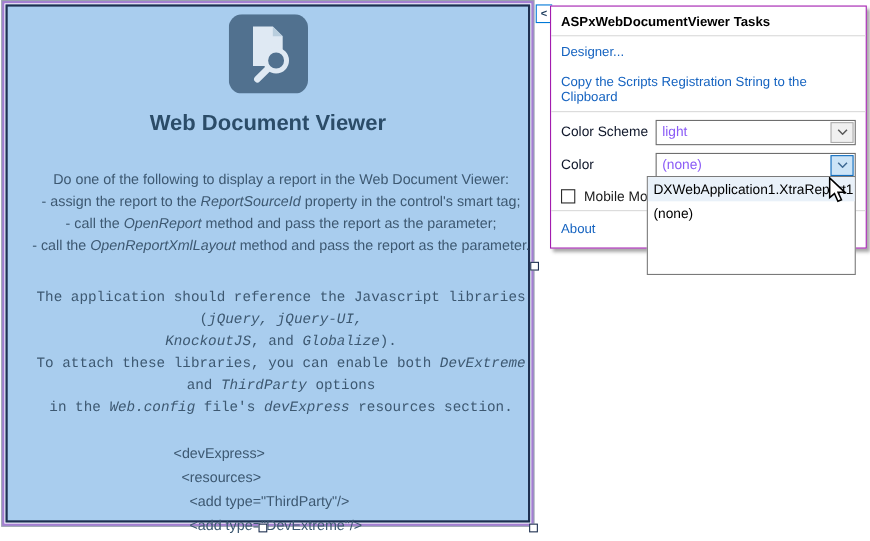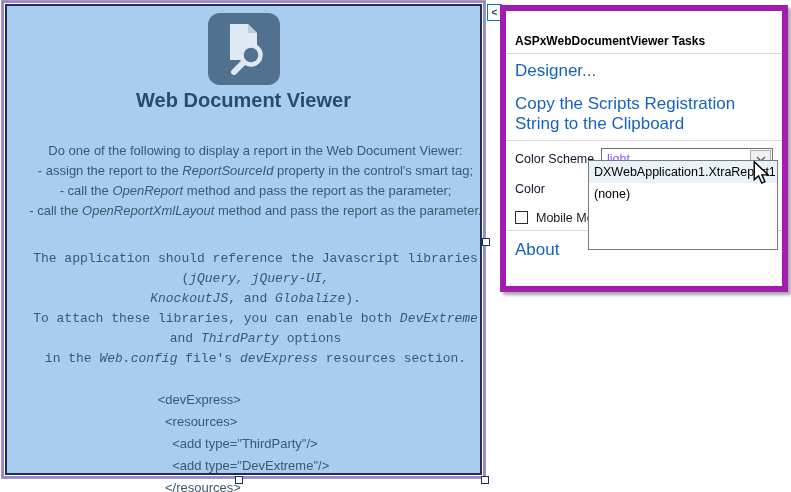--- a/index.html
+++ b/index.html
@@ -10,46 +10,46 @@
   
   .control {
     position:absolute; left:5px; top:4px; width:477px; height:471px;
     background:var(--viewer-bg);
     border:2px solid var(--adorner-navy);
     box-shadow:0 0 0 1px #ffffff, 0 0 0 3px var(--adorner-purple), 0 0 0 4px rgba(30,48,80,.45);
     display:flex; flex-direction:column; align-items:center;
     color:var(--body-color);
   }
   .icon-tile { margin-top:7px; width:72px; height:72px; }
-  .viewer-title { margin-top:4px; font-size:20px; font-weight:700; color:var(--title-color); }
+  .viewer-title { margin-top:16px; font-size:20px; font-weight:700; color:var(--title-color); }
   .para { margin-top:29px; font-size:13px; line-height:20px; text-align:center;
           color:var(--body-color); width:100%; padding:0 6px;margin-left:24px; }
   .para + .para { margin-top:28px;font-family:Liberation Mono, monospace; }
   .code { margin-top:20px; font-family:"Liberation Sans", sans-serif; font-size:13px;
           line-height:22px; white-space:pre; color:var(--body-color);
           width:fit-content; align-self:center; text-align:left; }
 
   .handle { position:absolute; width:8px; height:8px; background:#ffffff;
             border:1px solid var(--adorner-navy); z-index:6; }
   #h-right  { left:482px; top:238px; }
   #h-bottom { left:235px; top:476px; }
   #h-corner { left:481px; top:476px; }
 
   .smart-tag-btn { position:absolute; left:487px; top:4px; width:15px; height:17px;
     background:#ffffff; border:1px solid #0078d7; z-index:7;
     font-size:10px; font-weight:700; color:#1a3a5c; text-align:center; line-height:15px;
     cursor:default; }
 
   
   .tasks { position:absolute; left:500px; top:5px; width:288px; min-height:204px;
-    background:#ffffff; border:6px solid #a21caf; z-index:10;
-    box-shadow:3px 3px 3px rgba(60,60,60,.45); padding:20px 0; color:#111; }
+    background:#ffffff; border:1px solid #a21caf; z-index:10;
+    box-shadow:3px 3px 3px rgba(60,60,60,.45); padding:4px 0; color:#111; }
   .t-title { padding:3px 9px 5px; font-size:12px; font-weight:700; color:#000; }
   .sep { border-top:1px solid #d9d9d9; margin:0; }
-  .t-link { display:block; padding:7px 9px 6px; font-size:17px; color:var(--link);
+  .t-link { display:block; padding:7px 9px 6px; font-size:12px; color:var(--link);
             text-decoration:none; cursor:pointer; }
   .fields { padding:3px 9px 0; }
   .frow { display:flex; align-items:center; height:30px; }
   .flabel { width:86px; font-size:12.5px; color:#0f172a; flex:none; }
   .combo { flex:1; height:23px; border:1px solid #6e6e6e; background:#fff;
            display:flex; align-items:center; cursor:default; }
   .combo .val { flex:1; padding:0 5px; font-size:12.5px; color:#8b5cf6;
                 white-space:nowrap; overflow:hidden; }
   .combo .btn { width:21px; height:19px; margin:1px; flex:none; background:#f0f0f0;
                 border:1px solid #acacac; display:flex; align-items:center;

